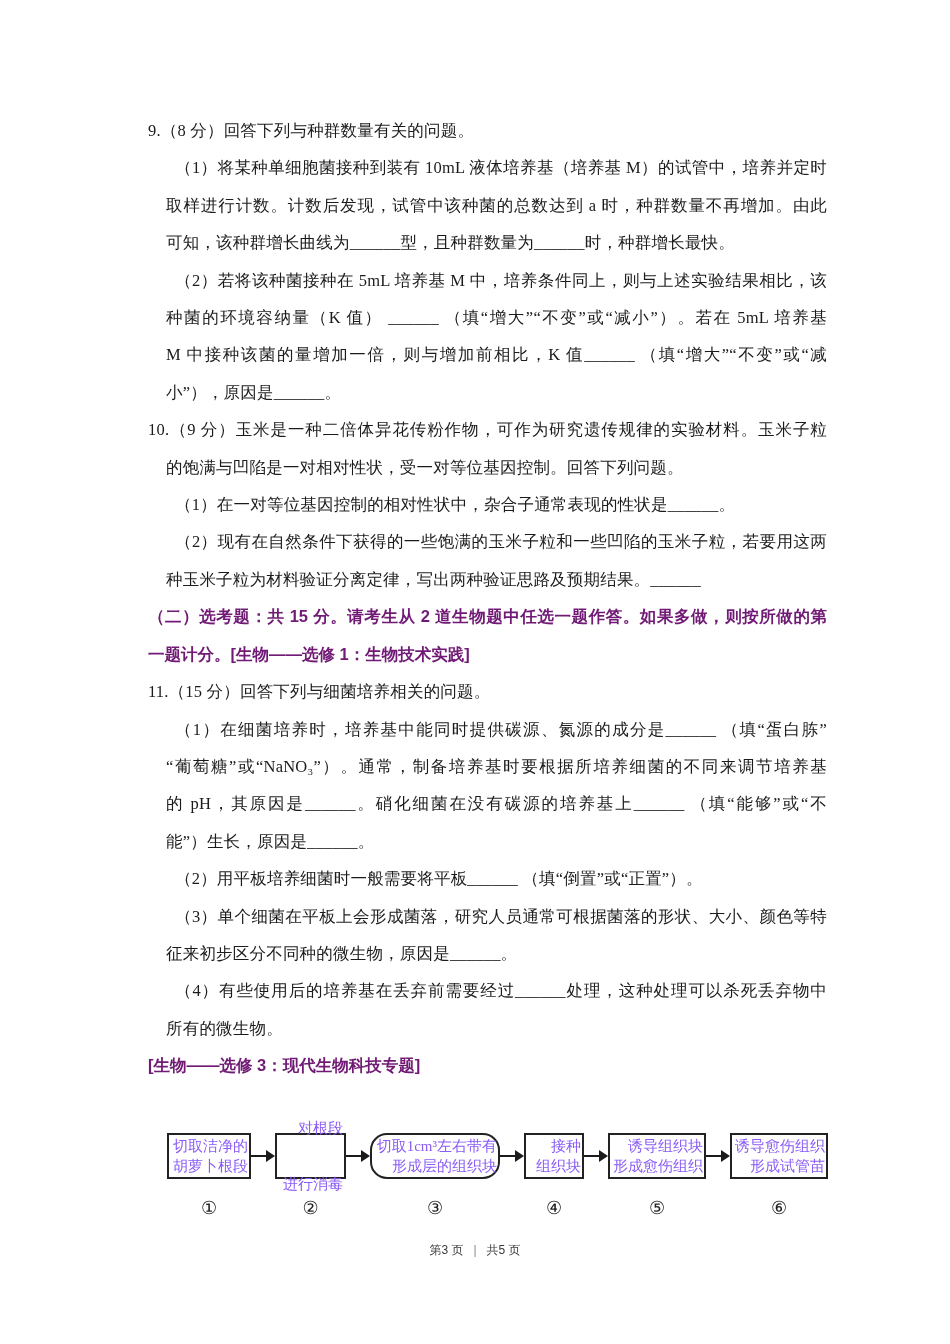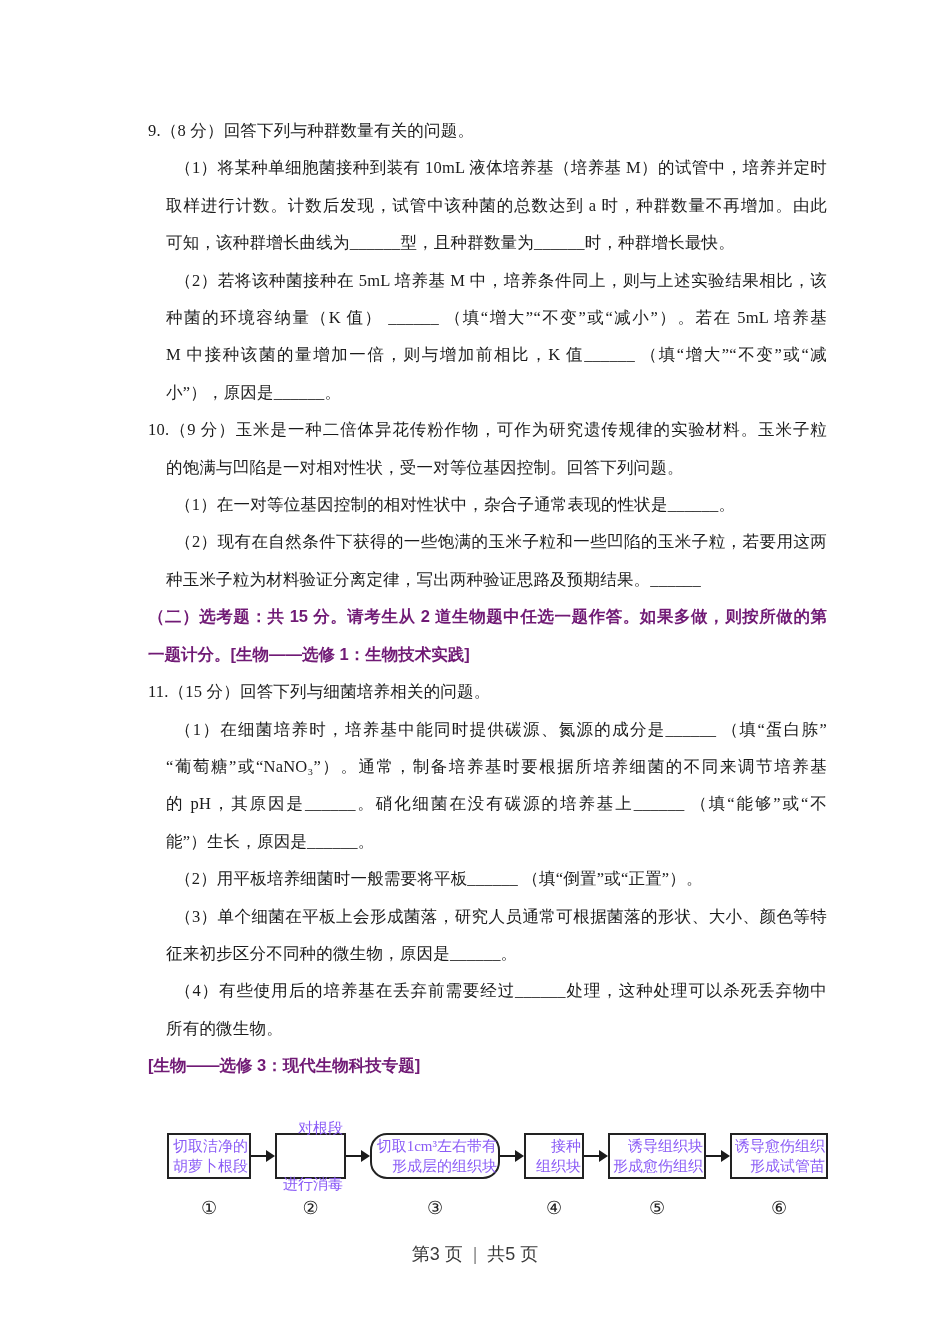--- a/index.html
+++ b/index.html
@@ -77,21 +77,21 @@
     border-left:9px solid #1b1b1b;
     border-top:6px solid transparent;
     border-bottom:6px solid transparent;
   }
   
   .footer{
     position:absolute;
     left:0;right:0;top:1242px;
     text-align:center;
     font-family:"Liberation Sans","DejaVu Sans",sans-serif;
-    font-size:18px;
+    font-size:12px;
     color:#3a3a3a;
   }
   .footer .sep{color:#8a8a8a;margin:0 10px;}
 </style>
 </head>
 <body>
 
 <div class="page">
 
   <div class="doc">

